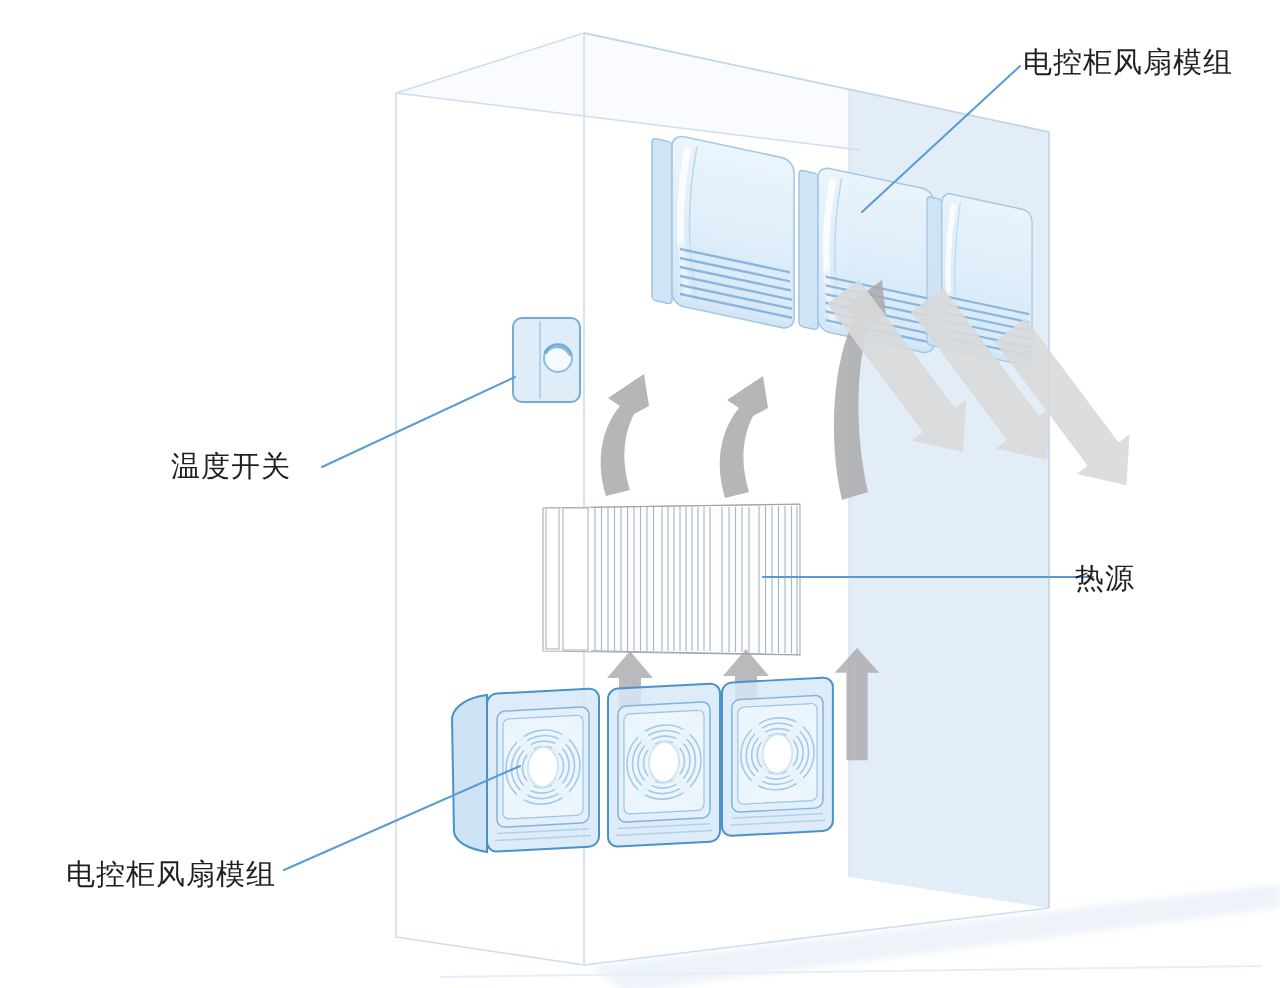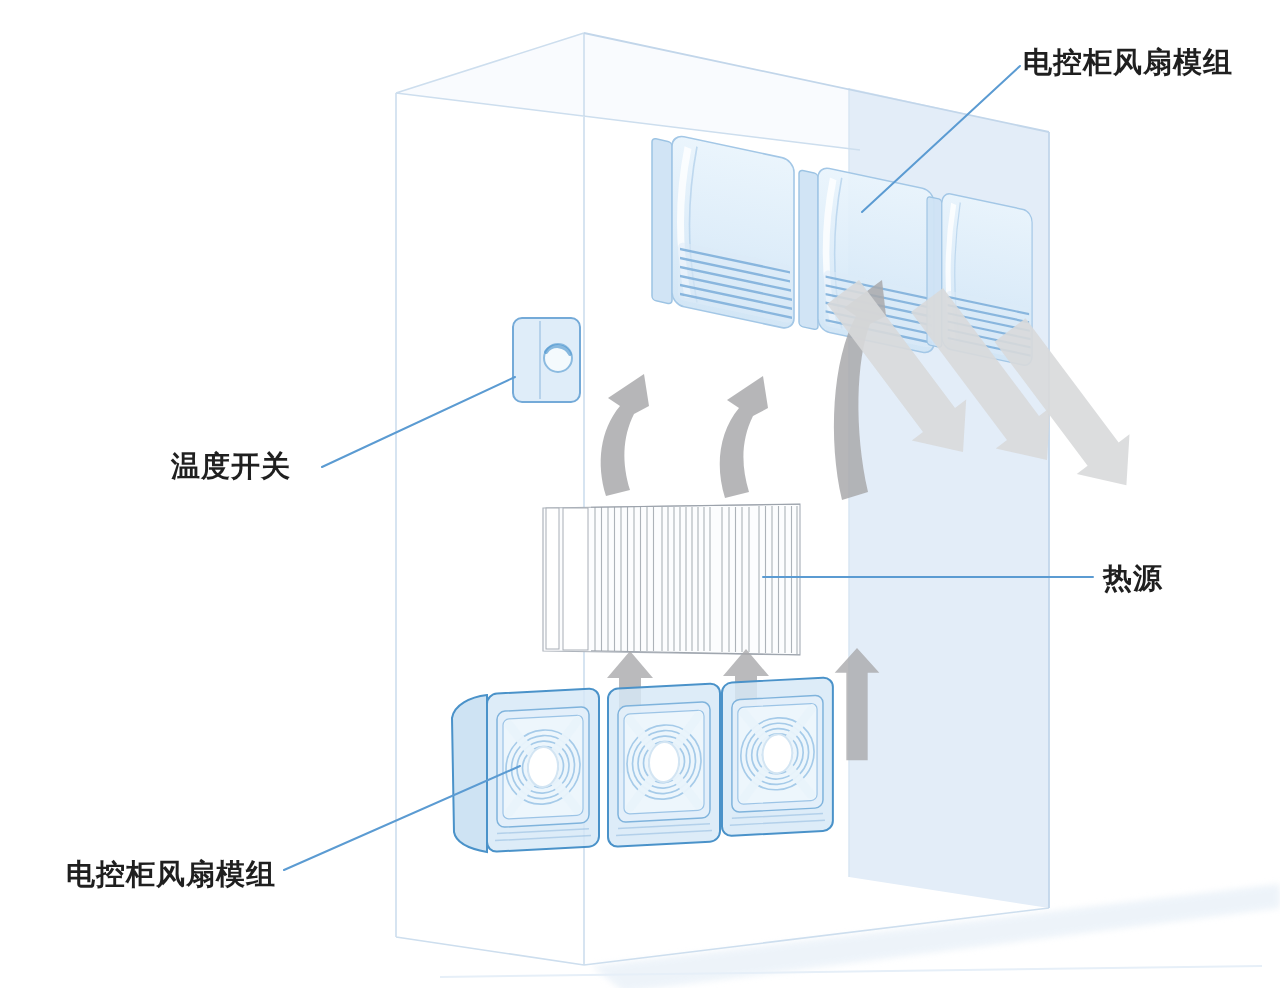--- a/index.html
+++ b/index.html
@@ -1,19 +1,19 @@
 <!DOCTYPE html>
 <html style="--label-text: #1f1f1f; --leader-line: #5b9bd2; --cabinet-wireframe: #cddeee; --panel-fill: #e3edf8; --module-outline: #4a92c9; --module-fill: #d5e8f6; --module-fill-light: #edf5fc; --louver-line: #7fb0da; --grille-ring: #a6cbe9; --heatsink-line: #99a0a8; --airflow-arrow: #a9a9ab; --exhaust-arrow: #d8d9da;"><head>
 <meta charset="utf-8">
 <style>
   html,body{margin:0;padding:0;background:#fff;}
   #stage{position:relative;width:1280px;height:988px;background:#fff;overflow:hidden;
          font-family:"DejaVu Sans","Liberation Sans",sans-serif;}
   #stage svg{position:absolute;left:0;top:0;}
-  .label{position:absolute;font-size:29px;font-weight:700;letter-spacing:1px;white-space:nowrap;
+  .label{position:absolute;font-size:29px;font-weight:400;letter-spacing:1px;white-space:nowrap;
          color:var(--label-text,#1f1f1f);}
   
   .topface{fill:#f5f9fd;fill-opacity:.6;}
   .panel{fill:var(--panel-fill,#e3edf8);}
   .panel-edge{stroke:#d9e6f3;stroke-width:1.5;fill:none;}
   .wire{stroke:var(--cabinet-wireframe,#cddeee);stroke-width:1.6;fill:none;}
   .wire-strong{stroke:#c2d6ea;stroke-width:1.8;fill:none;}
   .wire-faint{stroke:#e6eff8;stroke-width:2;fill:none;}
   .floor-shadow{fill:#dce8f4;opacity:.5;}
   
@@ -154,15 +154,15 @@
     <g>
       <path class="leader" d="M1020,66 L862,212"></path>
       <path class="leader" d="M322,467 L515,377"></path>
       <path class="leader" d="M763,577 H1093"></path>
       <path class="leader" d="M284,870 L520,766"></path>
     </g>
   </svg>
 
   <div class="label" style="left:1023px;top:43px">电控柜风扇模组</div>
   <div class="label" style="left:171px;top:447px">温度开关</div>
-  <div class="label" style="left:1103px;top:559px">热源</div>
+  <div class="label" style="left:1075px;top:559px">热源</div>
   <div class="label" style="left:66px;top:855px">电控柜风扇模组</div>
 </div>
 
 </body></html>

